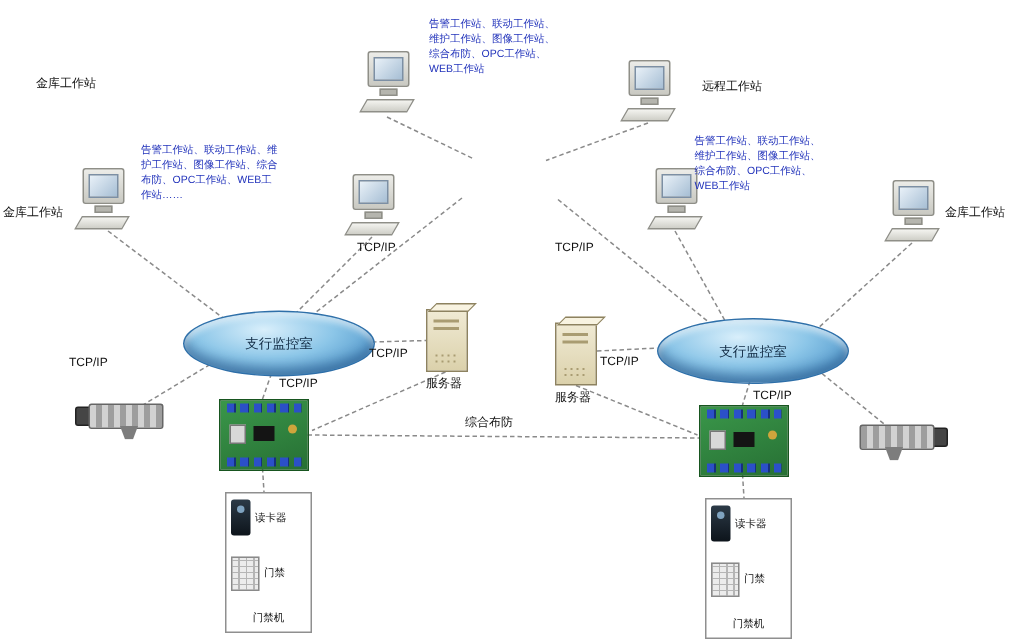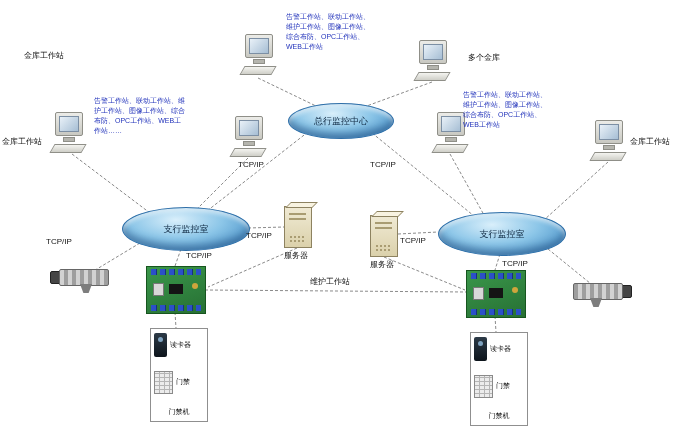--- a/index.html
+++ b/index.html
@@ -88,23 +88,20 @@
       <line x1="181" y1="249" x2="175" y2="266"></line>
       <line x1="500" y1="254" x2="495" y2="270"></line>
       <line x1="205" y1="290" x2="466" y2="292"></line>
       <line x1="297" y1="248" x2="208" y2="287"></line>
       <line x1="384" y1="257" x2="465" y2="290"></line>
       <line x1="175" y1="312" x2="176" y2="328"></line>
       <line x1="495" y1="316" x2="496" y2="332"></line>
     </g>
   </svg>
 
-  <div class="net-ellipse" style="left:288px;top:103px;width:104px;height:34px;">
-    <span>总行监控中心</span>
-  </div>
   <div class="net-ellipse" style="left:122px;top:207px;width:126px;height:42px;">
     <span>支行监控室</span>
   </div>
   <div class="net-ellipse" style="left:438px;top:212px;width:126px;height:42px;">
     <span>支行监控室</span>
   </div>
 
   <div class="computer" style="left:240px;top:34px;">
     <div class="monitor">
         <div class="screen"></div>
@@ -142,21 +139,21 @@
   </div>
   <div class="computer" style="left:590px;top:120px;">
     <div class="monitor">
         <div class="screen"></div>
       </div>
     <div class="comp-stand"></div>
     <div class="keyboard"></div>
   </div>
 
   <span class="lbl" style="left:24px;top:52px;">金库工作站</span>
-  <span class="lbl" style="left:468px;top:54px;">多个金库</span>
+  <span class="lbl" style="left:468px;top:54px;">远程工作站</span>
   <span class="lbl" style="left:2px;top:138px;">金库工作站</span>
   <span class="lbl" style="left:630px;top:138px;">金库工作站</span>
 
   <div class="annot" style="left:286px;top:12px;width:88px;">告警工作站、联动工作站、维护工作站、图像工作站、综合布防、OPC工作站、WEB工作站</div>
   <div class="annot" style="left:94px;top:96px;width:94px;">告警工作站、联动工作站、维护工作站、图像工作站、综合布防、OPC工作站、WEB工作站……</div>
   <div class="annot" style="left:463px;top:90px;width:90px;">告警工作站、联动工作站、维护工作站、图像工作站、综合布防、OPC工作站、WEB工作站</div>
 
   <span class="tcpip" style="left:238px;top:160px;">TCP/IP</span>
   <span class="tcpip" style="left:370px;top:160px;">TCP/IP</span>
   <span class="tcpip" style="left:46px;top:237px;">TCP/IP</span>
@@ -197,21 +194,21 @@
     <div class="pcb-term-b"></div>
   </div>
   <div class="pcb" style="left:466px;top:270px;">
     <div class="pcb-term-t"></div>
     <div class="pcb-chip"></div>
     <div class="pcb-relay"></div>
     <div class="pcb-cap"></div>
     <div class="pcb-term-b"></div>
   </div>
 
-  <span class="lbl" style="left:310px;top:278px;">维护工作站</span>
+  <span class="lbl" style="left:310px;top:278px;">综合布防</span>
 
   <div class="stack" style="left:150px;top:328px;">
     <div class="stack-row">
       <div class="dev-reader"></div>
       <span class="dev-label">读卡器</span>
     </div>
     <div class="stack-row">
       <div class="dev-keypad"></div>
       <span class="dev-label">门禁</span>
     </div>

